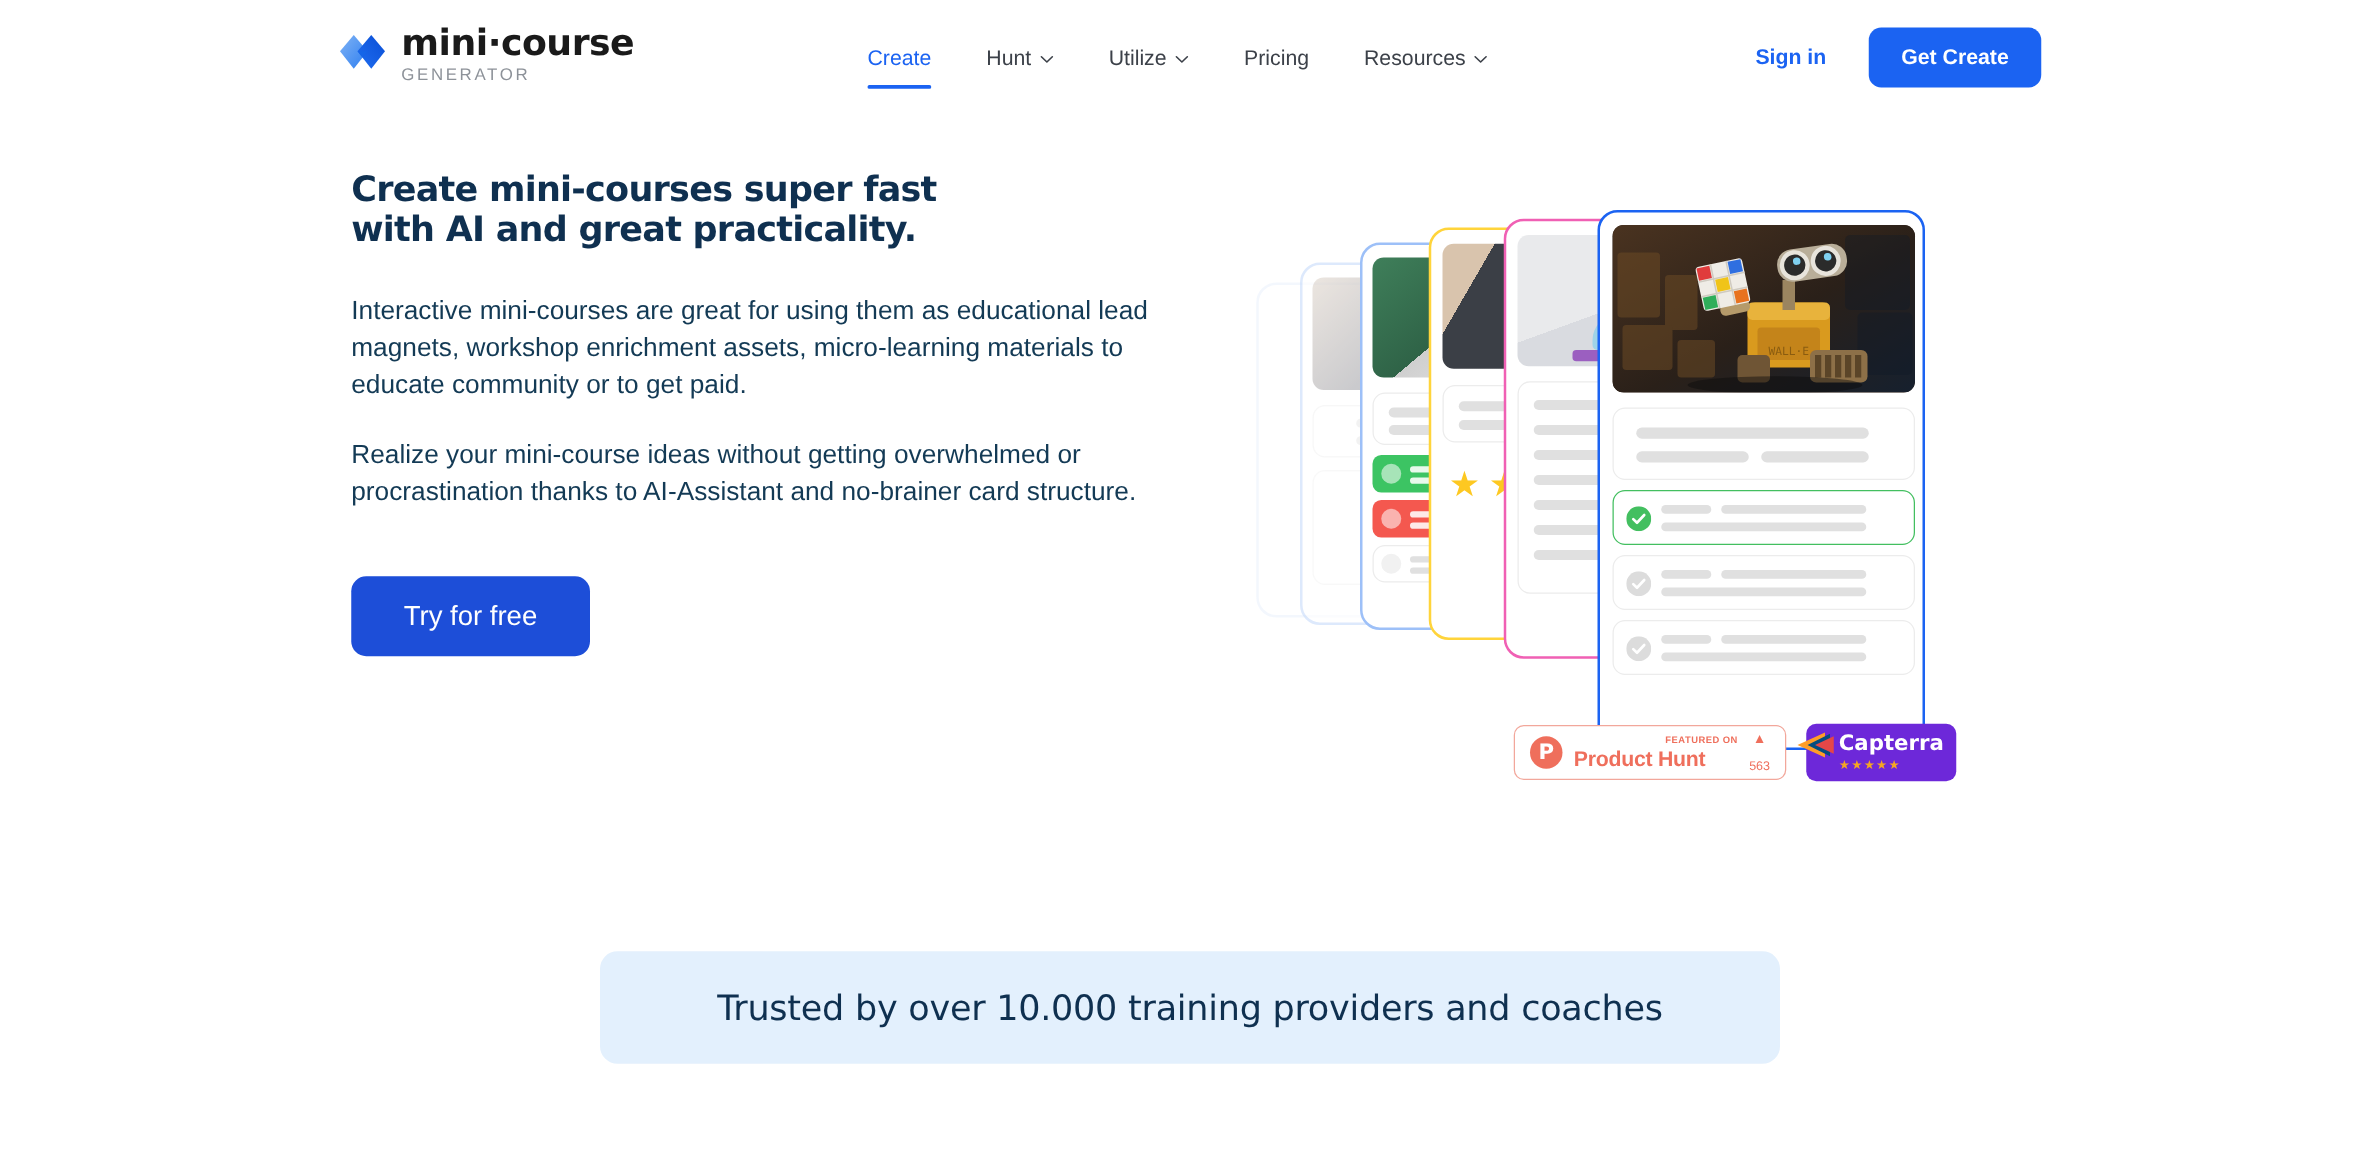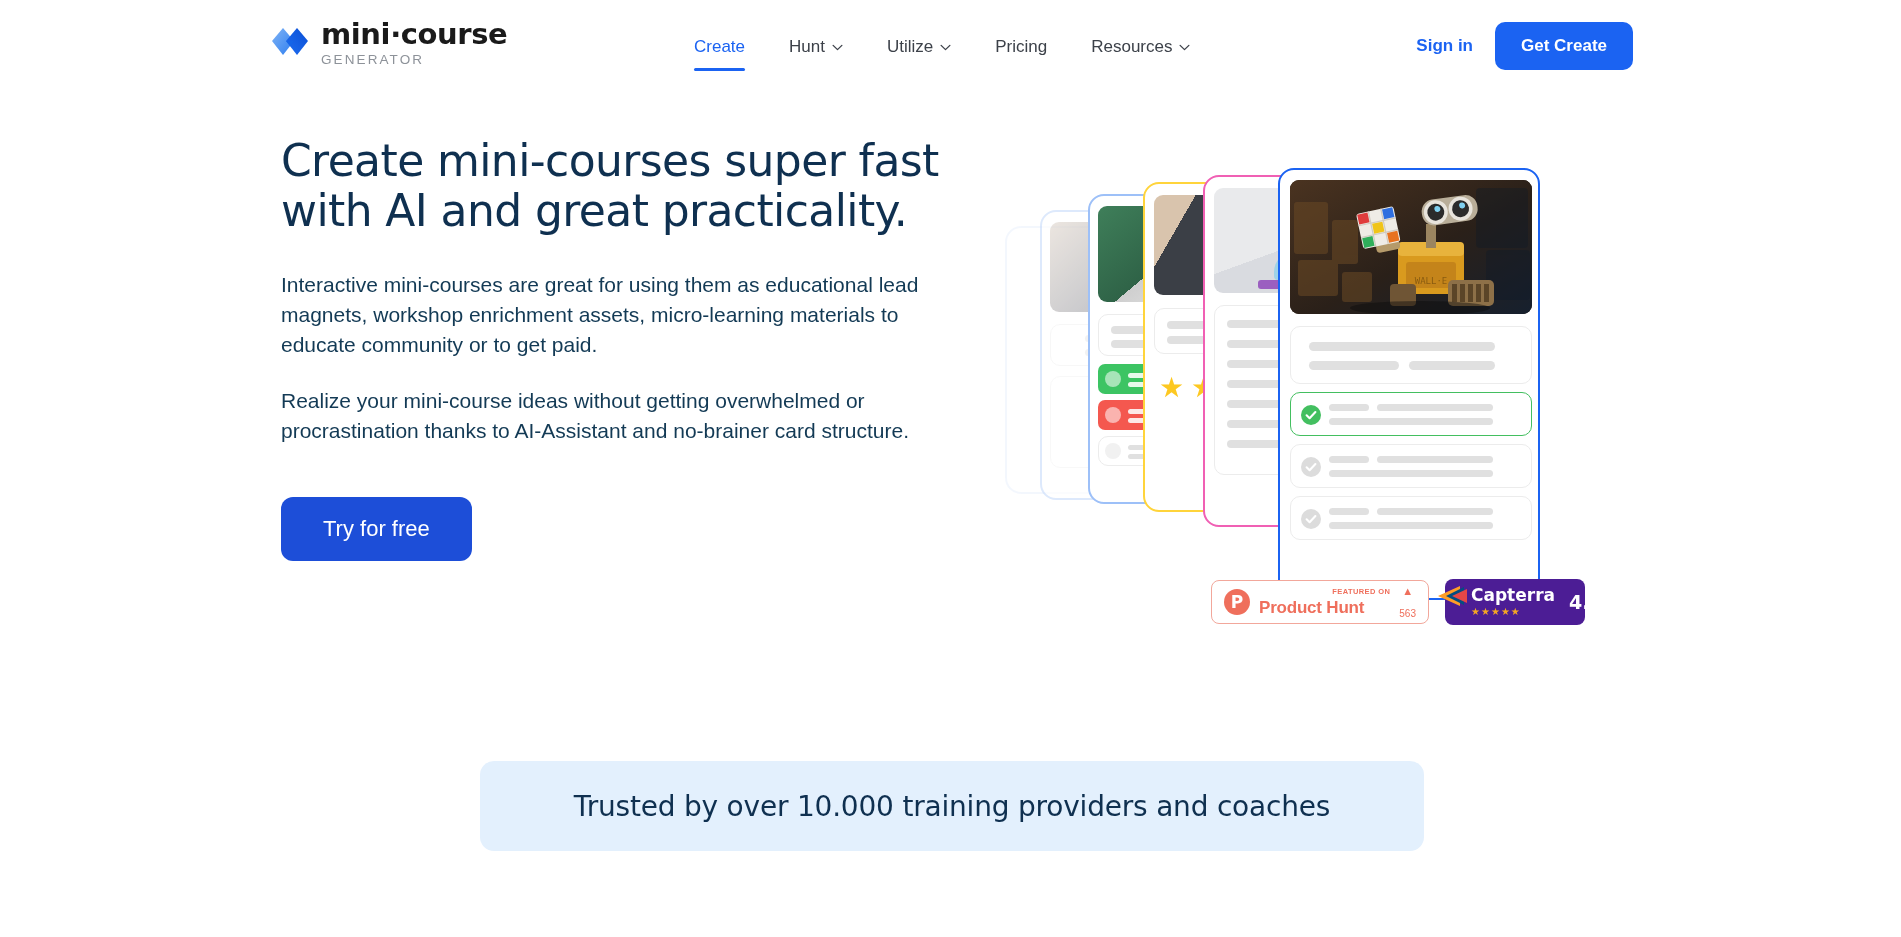--- a/index.html
+++ b/index.html
@@ -97,21 +97,21 @@
     border-radius: 2px;
   }
   .chev { display: block; width: 11px; height: 7px; flex: none; }
 
   .auth {
     position: absolute;
     right: 268px;
     top: 22px;
     display: flex;
     align-items: center;
-    gap: 22px;
+    gap: 34px;
   }
   .signin {
     font-size: 17px;
     font-weight: 700;
     color: #1b63f2;
     cursor: pointer;
     white-space: nowrap;
   }
   .get-started {
     background: #1b63f2;
@@ -125,23 +125,23 @@
     white-space: nowrap;
     font-family: "Liberation Sans", sans-serif;
   }
 
   
   .hero { position: absolute; top: 0; left: 0; width: 1901px; height: 760px; }
 
   .hero-left { position: absolute; left: 281px; top: 136px; width: 680px; }
 
   .headline {
-    font-size: 44px;
+    font-size: 28px;
     line-height: 1.14;
-    font-weight: 400;
+    font-weight: 700;
     color: #0f3050;
     letter-spacing: -0.6px;
     font-family: "DejaVu Sans", sans-serif;
   }
 
   .para {
     margin-top: 34px;
     font-size: 21px;
     line-height: 1.42;
     color: #133a55;
@@ -255,22 +255,22 @@
     flex: none;
   }
   .ph-txt { display: flex; flex-direction: column; line-height: 1; flex: 1; }
   .ph-small { font-size: 7.5px; font-weight: 700; color: #ef6f5c; letter-spacing: .4px; text-align: right; }
   .ph-big { font-size: 17px; font-weight: 700; color: #ef6f5c; margin-top: 3px; letter-spacing: -.2px; }
   .ph-vote { display: flex; flex-direction: column; align-items: center; color: #ef6f5c; line-height: 1; }
   .ph-caret { font-size: 11px; }
   .ph-count { font-size: 10px; margin-top: 12px; }
 
   .cap-badge {
-    width: 140px; height: 46px;
-    background: #4c1d95;
+    width: 120px; height: 46px;
+    background: #6d28d9;
     border-radius: 8px;
     display: flex;
     align-items: center;
     padding: 0 8px 0 6px;
     position: relative;
   }
   .cap-left { display: flex; flex-direction: column; flex: 1; padding-left: 20px; }
   .cap-name { font-size: 17px; font-weight: 700; color: #ffffff; line-height: 1; font-family: "DejaVu Sans", sans-serif; }
   .cap-stars { font-size: 10px; color: #f5a623; letter-spacing: 1px; margin-top: 2px; }
   .cap-div { width: 1px; height: 30px; background: #3e6b8c; margin: 0 7px; }

